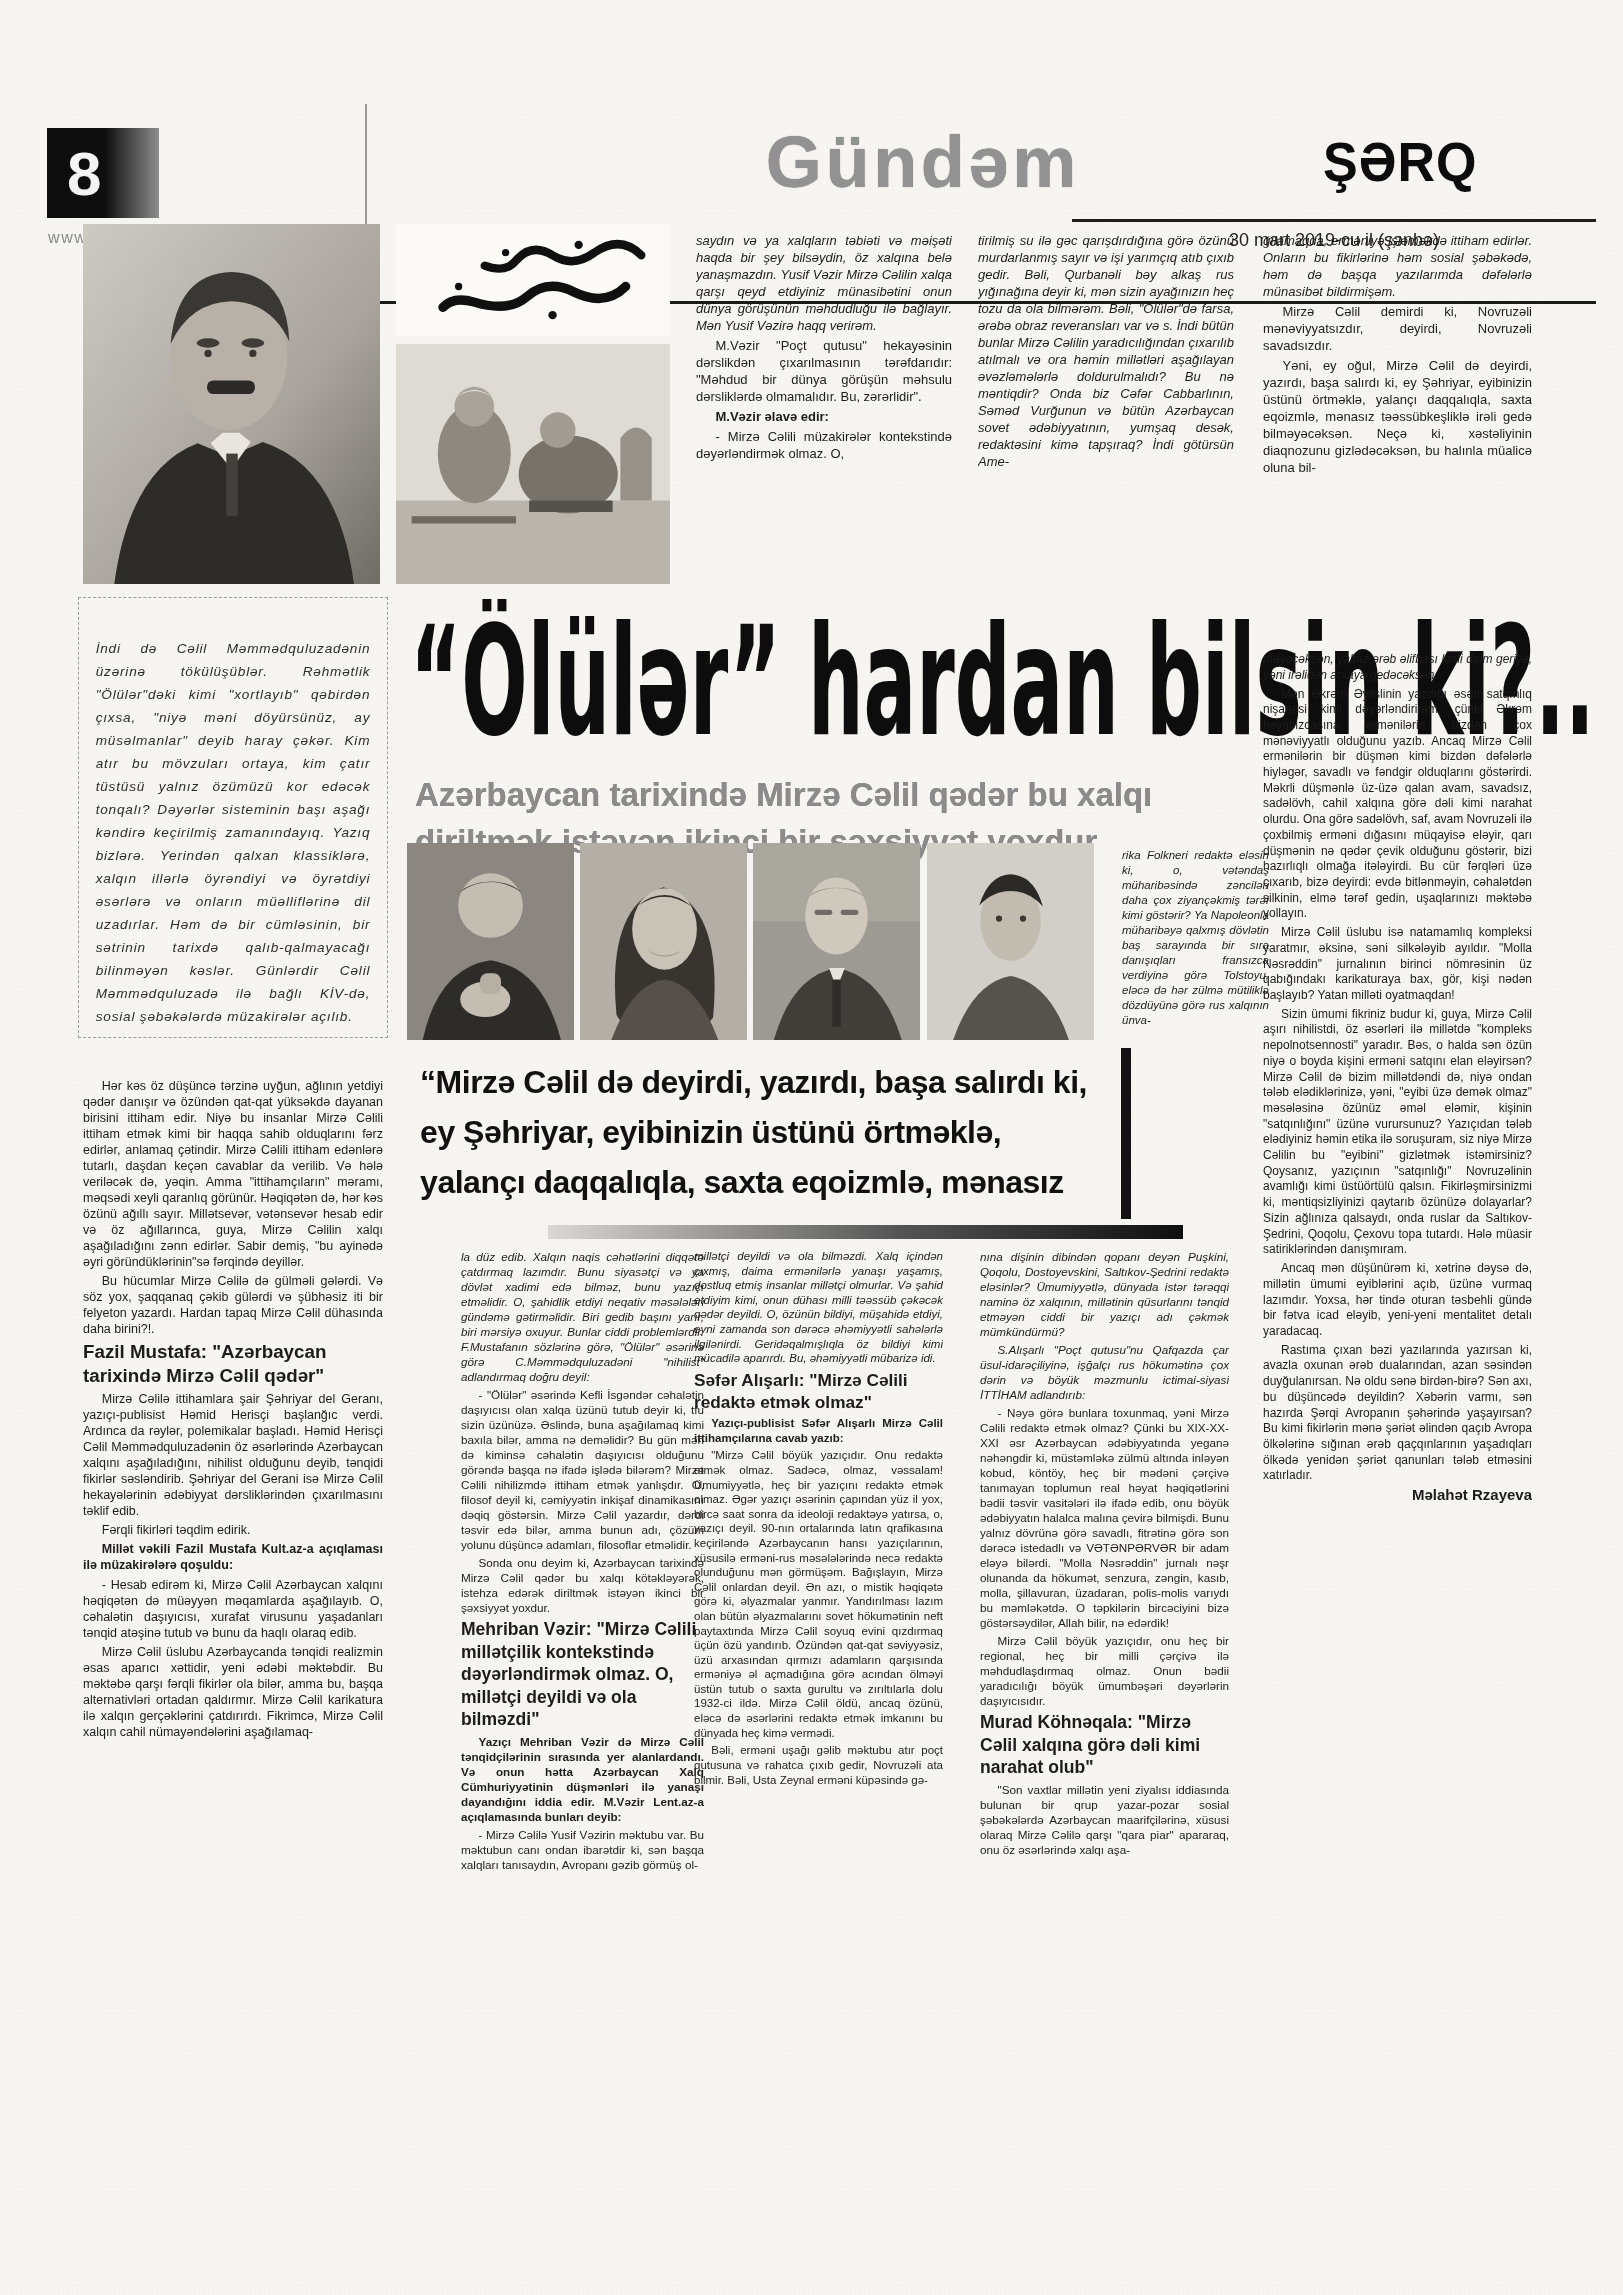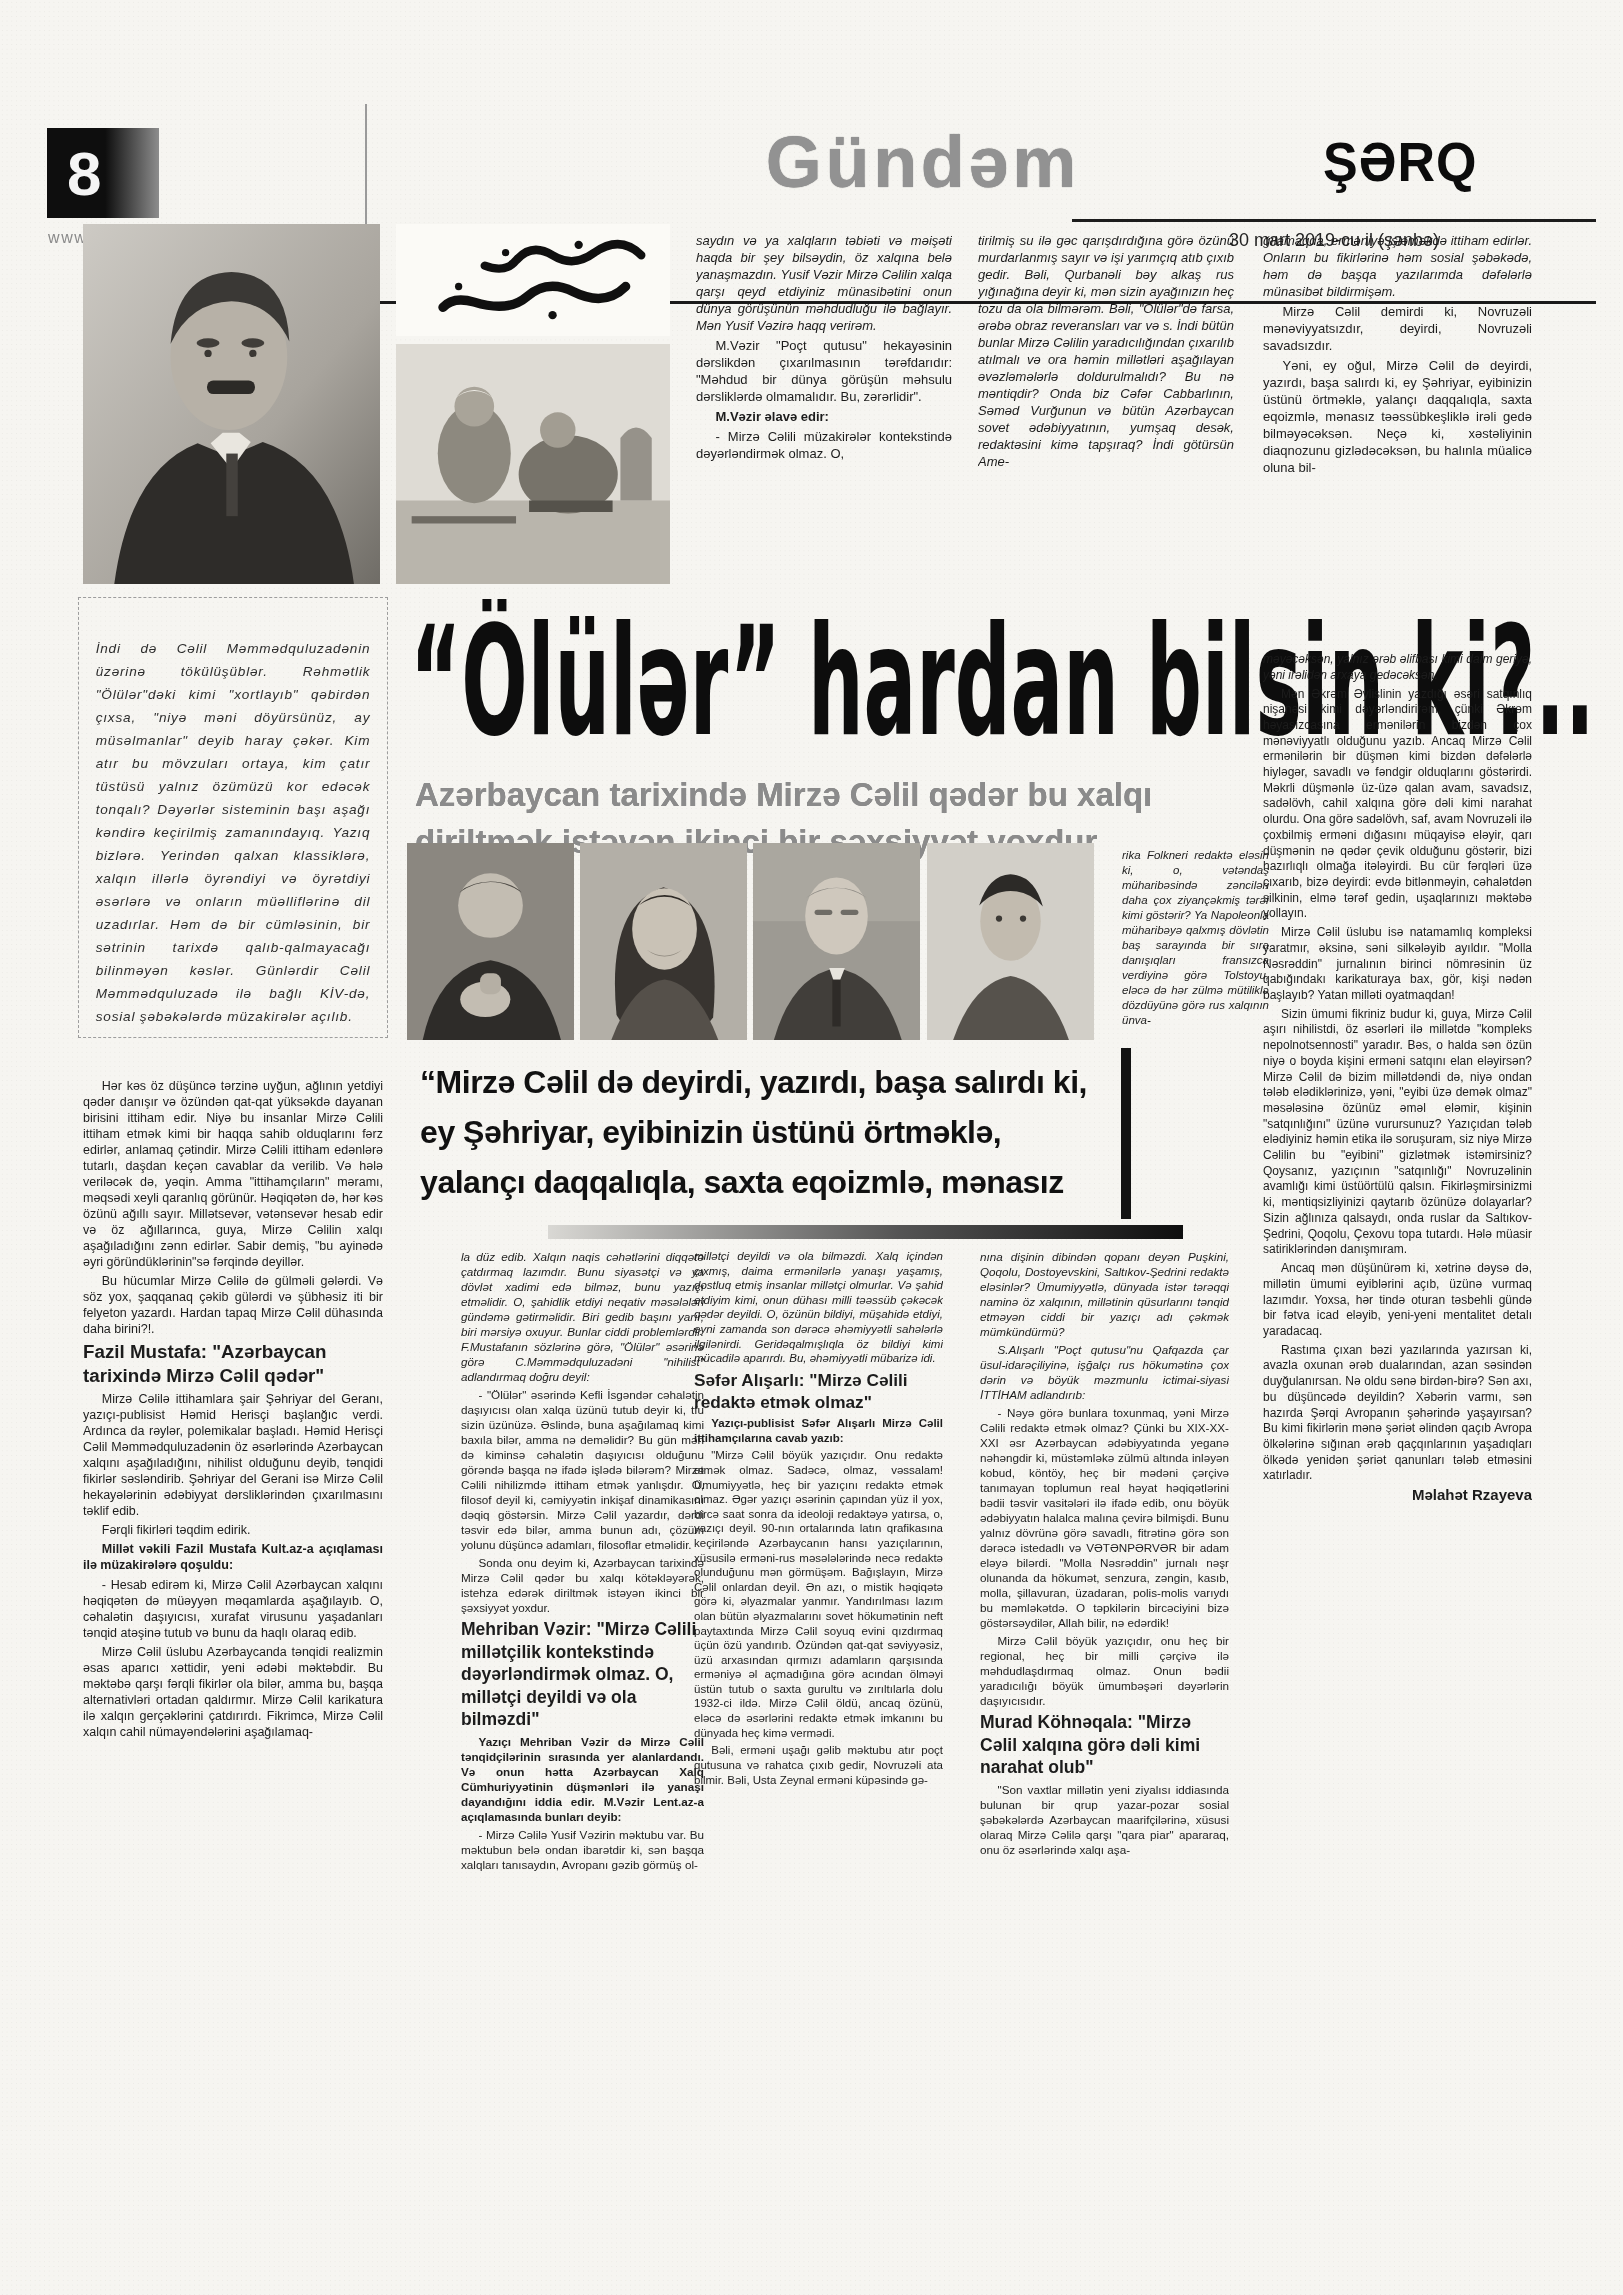--- a/index.html
+++ b/index.html
@@ -206,21 +206,21 @@
 
   <div class="pullquote">“Mirzə Cəlil də deyirdi, yazırdı, başa salırdı ki, ey Şəhriyar, eyibinizin üstünü örtməklə, yalançı daqqalıqla, saxta eqoizmlə, mənasız təəssübkeşliklə irəli gedə bilməyəcəksən”</div>
   <div class="quote-shadow"></div>
 
   <div class="col" style="left:417px;top:1249px;width:243px;height:1012px;font-size:11.7px;line-height:15px;margin-left:44px;">
       <p class="t-c">la düz edib. Xalqın naqis cəhətlərini diqqətə çatdırmaq lazımdır. Bunu siyasətçi və ya dövlət xadimi edə bilməz, bunu yazıçı etməlidir. O, şahidlik etdiyi neqativ məsələləri gündəmə gətirməlidir. Biri gedib başını yarır, biri mərsiyə oxuyur. Bunlar ciddi problemlərdir. F.Mustafanın sözlərinə görə, "Ölülər" əsərinə görə C.Məmmədquluzadəni "nihilist" adlandırmaq doğru deyil:</p>
       <p class="t-p">- "Ölülər" əsərində Kefli İsgəndər cəhalətin daşıyıcısı olan xalqa üzünü tutub deyir ki, tfu sizin üzünüzə. Əslində, buna aşağılamaq kimi baxıla bilər, amma nə deməlidir? Bu gün mən də kiminsə cəhalətin daşıyıcısı olduğunu görəndə başqa nə ifadə işlədə bilərəm? Mirzə Cəlili nihilizmdə ittiham etmək yanlışdır. O, filosof deyil ki, cəmiyyətin inkişaf dinamikasını dəqiq göstərsin. Mirzə Cəlil yazardır, dərdi təsvir edə bilər, amma bunun adı, çözüm yolunu düşüncə adamları, filosoflar etməlidir.</p>
       <p class="t-p">Sonda onu deyim ki, Azərbaycan tarixində Mirzə Cəlil qədər bu xalqı kötəkləyərək, istehza edərək diriltmək istəyən ikinci bir şəxsiyyət yoxdur.</p>
       <p class="t-h">Mehriban Vəzir: "Mirzə Cəlili millətçilik kontekstində dəyərləndirmək olmaz. O, millətçi deyildi və ola bilməzdi"</p>
       <p class="t-b">Yazıçı Mehriban Vəzir də Mirzə Cəlil tənqidçilərinin sırasında yer alanlardandı. Və onun hətta Azərbaycan Xalq Cümhuriyyətinin düşmənləri ilə yanaşı dayandığını iddia edir. M.Vəzir Lent.az-a açıqlamasında bunları deyib:</p>
-      <p class="t-p">- Mirzə Cəlilə Yusif Vəzirin məktubu var. Bu məktubun belə ondan ibarətdir ki, sən başqa xalqları tanısaydın, Avropanı gəzib görmüş ol-</p>
+      <p class="t-p">- Mirzə Cəlilə Yusif Vəzirin məktubu var. Bu məktubun canı ondan ibarətdir ki, sən başqa xalqları tanısaydın, Avropanı gəzib görmüş ol-</p>
     </div>
   <div class="col" style="left:694px;top:1249px;width:249px;height:1012px;font-size:11.5px;line-height:14.6px;">
       <p class="t-c">millətçi deyildi və ola bilməzdi. Xalq içindən çıxmış, daima ermənilərlə yanaşı yaşamış, dostluq etmiş insanlar millətçi olmurlar. Və şahid etdiyim kimi, onun dühası milli təəssüb çəkəcək qədər deyildi. O, özünün bildiyi, müşahidə etdiyi, eyni zamanda son dərəcə əhəmiyyətli sahələrlə ilgilənirdi. Geridəqalmışlıqla öz bildiyi kimi mücadilə aparırdı. Bu, əhəmiyyətli mübarizə idi.</p>
       <p class="t-h">Səfər Alışarlı: "Mirzə Cəlili redaktə etmək olmaz"</p>
       <p class="t-b">Yazıçı-publisist Səfər Alışarlı Mirzə Cəlil ittihamçılarına cavab yazıb:</p>
       <p class="t-p">"Mirzə Cəlil böyük yazıçıdır. Onu redaktə etmək olmaz. Sadəcə, olmaz, vəssalam! Ümumiyyətlə, heç bir yazıçını redaktə etmək olmaz. Əgər yazıçı əsərinin çapından yüz il yox, bircə saat sonra da ideoloji redaktəyə yatırsa, o, yazıçı deyil. 90-nın ortalarında latın qrafikasına keçiriləndə Azərbaycanın hansı yazıçılarının, xüsusilə erməni-rus məsələlərində necə redaktə olunduğunu mən görmüşəm. Bağışlayın, Mirzə Cəlil onlardan deyil. Ən azı, o mistik həqiqətə görə ki, əlyazmalar yanmır. Yandırılması lazım olan bütün əlyazmalarını sovet hökumətinin neft paytaxtında Mirzə Cəlil soyuq evini qızdırmaq üçün özü yandırıb. Özündən qat-qat səviyyəsiz, üzü arxasından qırmızı adamların qarşısında erməniyə əl açmadığına görə acından ölməyi üstün tutub o saxta gurultu və zırıltılarla dolu 1932-ci ildə. Mirzə Cəlil öldü, ancaq özünü, eləcə də əsərlərini redaktə etmək imkanını bu dünyada heç kimə vermədi.</p>
       <p class="t-p">Bəli, erməni uşağı gəlib məktubu atır poçt qutusuna və rahatca çıxıb gedir, Novruzəli ata bilmir. Bəli, Usta Zeynal erməni küpəsində gə-</p>
     </div>
   <div class="col" style="left:980px;top:1249px;width:249px;height:1012px;font-size:11.7px;line-height:15px;">
       <p class="t-c">nına dişinin dibindən qopanı deyən Puşkini, Qoqolu, Dostoyevskini, Saltıkov-Şedrini redaktə eləsinlər? Ümumiyyətlə, dünyada istər tərəqqi naminə öz xalqının, millətinin qüsurlarını tənqid etməyən ciddi bir yazıçı adı çəkmək mümkündürmü?</p>

